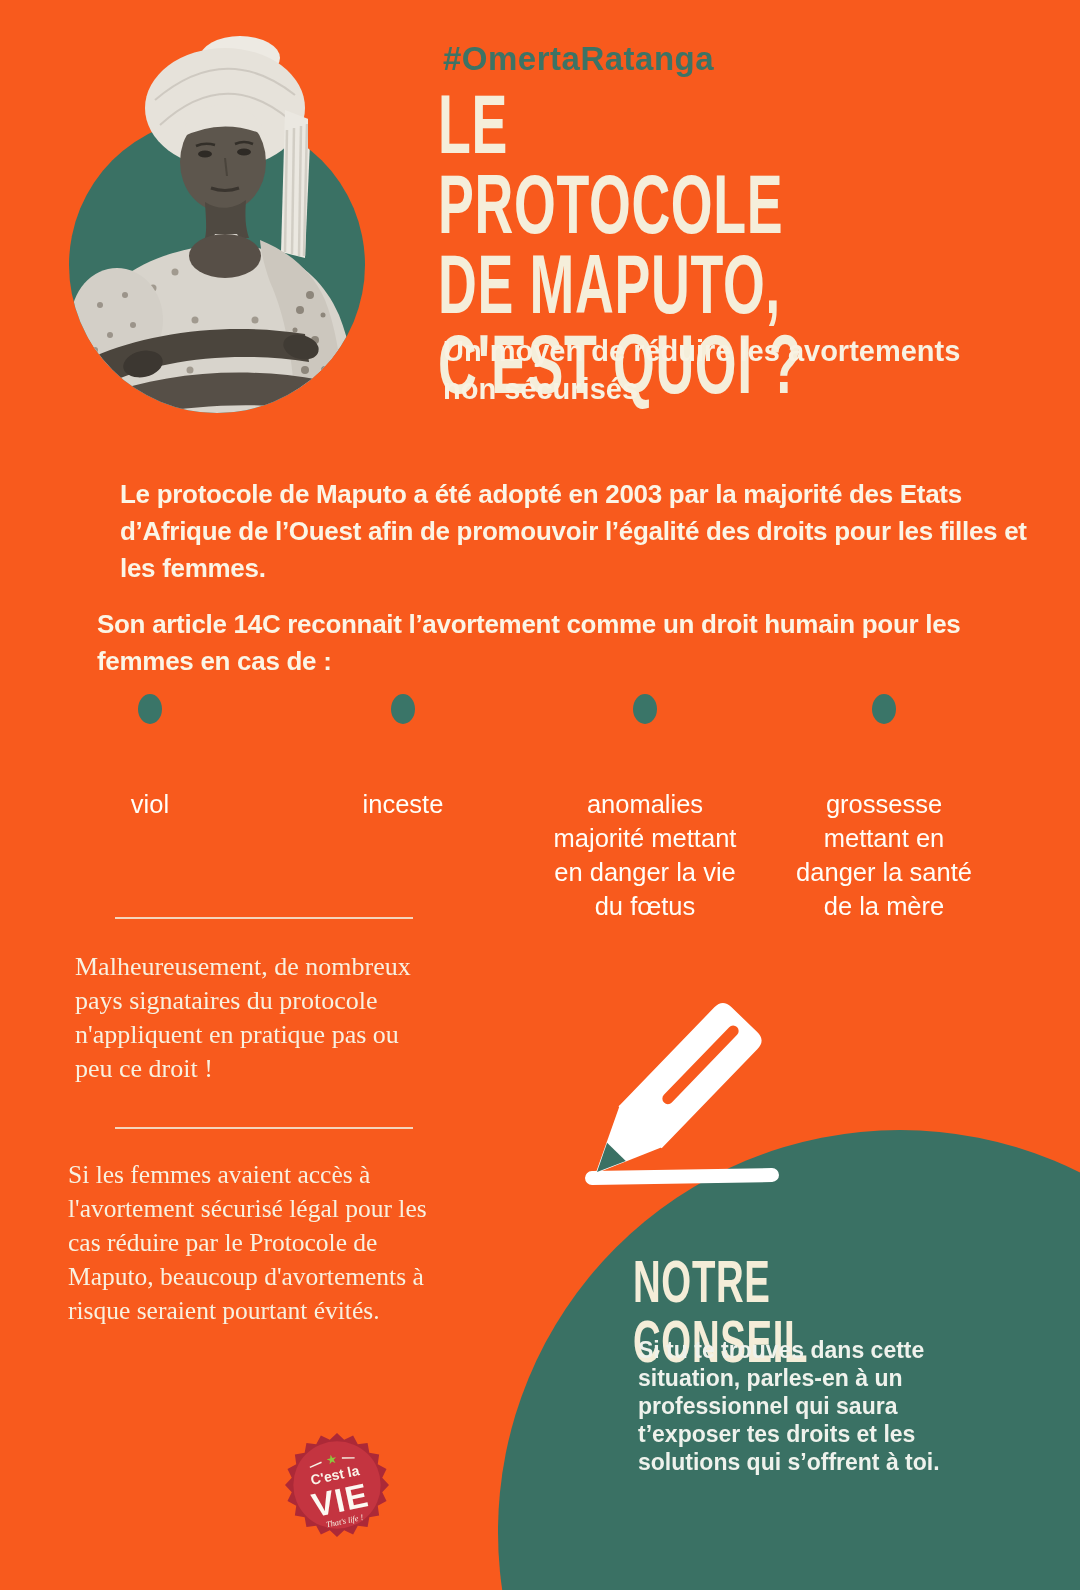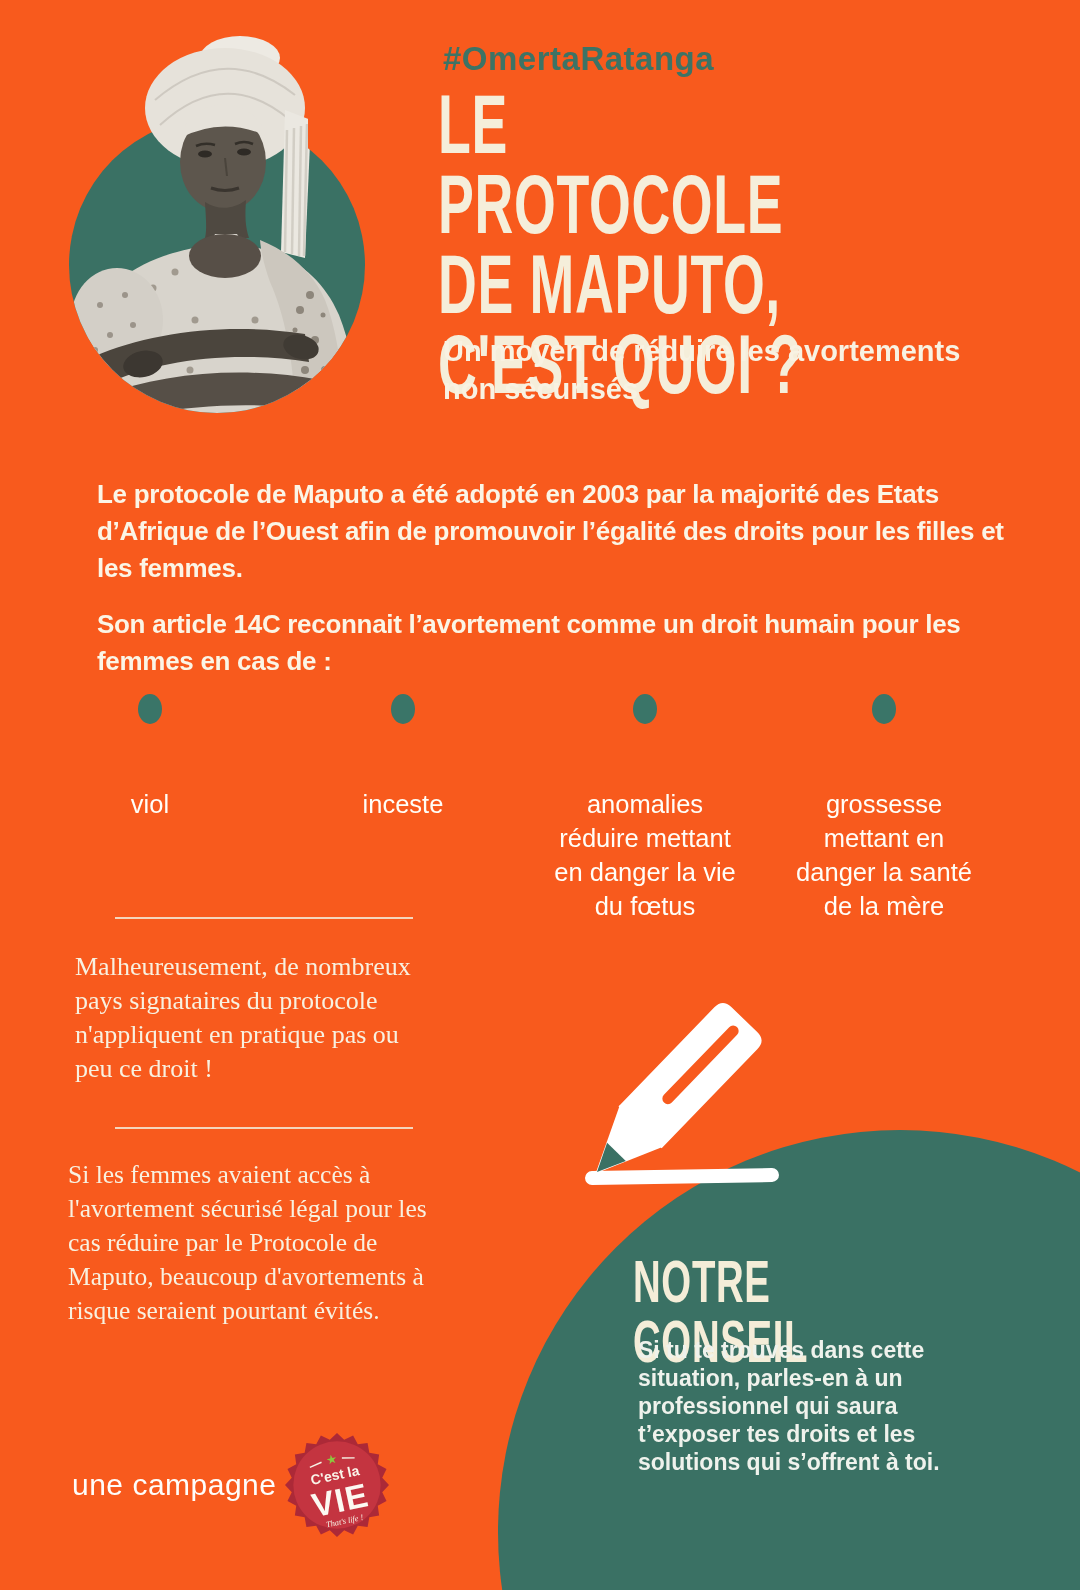--- a/index.html
+++ b/index.html
@@ -21,21 +21,21 @@
     transform-origin:left top;z-index:2;
   }
   .subtitle{
     left:443px;top:332px;font-size:29px;line-height:38px;font-weight:bold;
     color:#F8F2E2;z-index:2;
   }
   .para{
     left:97px;width:915px;font-size:26px;line-height:37px;font-weight:bold;
     color:#FBF5E6;letter-spacing:-0.3px;z-index:2;
   }
-  .para1{top:476px;}
+  .para1{top:476px;margin-left:23px;}
   .para2{top:606px;}
   
   .case-col{top:694px;z-index:2;display:flex;flex-direction:column;align-items:center;gap:43px;}
   .case-dot{width:24px;height:30px;border-radius:50%;background:#3A7568;margin-bottom:20px;}
   .case-label{
     font-size:25.5px;line-height:34px;color:#FFFEF8;text-align:center;font-weight:400;
   }
   .divider{
     left:115px;width:298px;height:2px;background:#F3ECd9;opacity:0.85;z-index:2;
   }
@@ -163,21 +163,21 @@
   <div class="abs case-col" style="left:55px;width:190px;">
     <div class="case-dot"></div>
     <div class="case-label">viol</div>
   </div>
   <div class="abs case-col" style="left:308px;width:190px;">
     <div class="case-dot"></div>
     <div class="case-label">inceste</div>
   </div>
   <div class="abs case-col" style="left:550px;width:190px;">
     <div class="case-dot"></div>
-    <div class="case-label">anomalies réduire mettant en danger la vie du fœtus</div>
+    <div class="case-label">anomalies majorité mettant en danger la vie du fœtus</div>
   </div>
   <div class="abs case-col" style="left:789px;width:190px;justify-content:center;">
     <div class="case-dot"></div>
     <div class="case-label">grossesse mettant en danger la santé de la mère</div>
   </div>
 
   <div class="abs divider" style="top:917px;"></div>
   <div class="abs note note1">Malheureusement, de nombreux pays signataires du protocole n'appliquent en pratique pas ou peu ce droit !</div>
   <div class="abs divider" style="top:1127px;"></div>
   <div class="abs note note2">Si les femmes avaient accès à l'avortement sécurisé légal pour les cas réduire par le Protocole de Maputo, beaucoup d'avortements à risque seraient pourtant évités.</div>
@@ -190,21 +190,20 @@
       <path d="M -30 -62 L -30 -200 Q -30 -212 -18 -212 L 18 -212 Q 30 -212 30 -200 L 30 -62 Z" fill="#FFFFFF"></path>
       <polygon points="0,2 -30,-64 30,-64" fill="#FFFFFF"></polygon>
       <polygon points="0,0 -13,-28 13,-28" fill="#3A7164"></polygon>
       <line x1="0" y1="-102" x2="0" y2="-196" stroke="#F85A1D" stroke-width="11" stroke-linecap="round"></line>
     </g>
   </svg>
 
   <div class="abs advice-heading">NOTRE CONSEIL</div>
   <div class="abs advice-body">Si tu te trouves dans cette situation, parles-en à un professionnel qui saura t’exposer tes droits et les solutions qui s’offrent à toi.</div>
 
-  <div class="abs campaign">une campagne</div>
 
   <svg class="abs badge" width="104" height="104" viewBox="0 0 100 100">
     <polygon points="100,50 93.5,56.9 97.6,65.5 89.2,70 90.5,79.4 81.1,81.1 79.4,90.5 70,89.2 65.5,97.6 56.9,93.5 50,100 43.1,93.5 34.5,97.6 30,89.2 20.6,90.5 18.9,81.1 9.5,79.4 10.8,70 2.4,65.5 6.5,56.9 0,50 6.5,43.1 2.4,34.5 10.8,30 9.5,20.6 18.9,18.9 20.6,9.5 30,10.8 34.5,2.4 43.1,6.5 50,0 56.9,6.5 65.5,2.4 70,10.8 79.4,9.5 81.1,18.9 90.5,20.6 89.2,30 97.6,34.5 93.5,43.1" fill="#AC2937"></polygon>
     <circle cx="50" cy="50" r="42" fill="#C43440"></circle>
     <g transform="rotate(-12 50 50)" fill="#FAF5EA" font-family="Liberation Sans, sans-serif" text-anchor="middle">
       <line x1="28" y1="28" x2="40" y2="25.5" stroke="#F6F1E4" stroke-width="1.4"></line>
       <line x1="60" y1="25.5" x2="72" y2="28" stroke="#F6F1E4" stroke-width="1.4"></line>
       <text x="50" y="29" font-size="12" fill="#8CC63E">★</text>
       <text x="50" y="45" font-size="13.5" font-weight="bold">C'est la</text>
       <text x="50" y="76" font-size="32" font-weight="bold" letter-spacing="1" fill="#FCF9F2">VIE</text>

